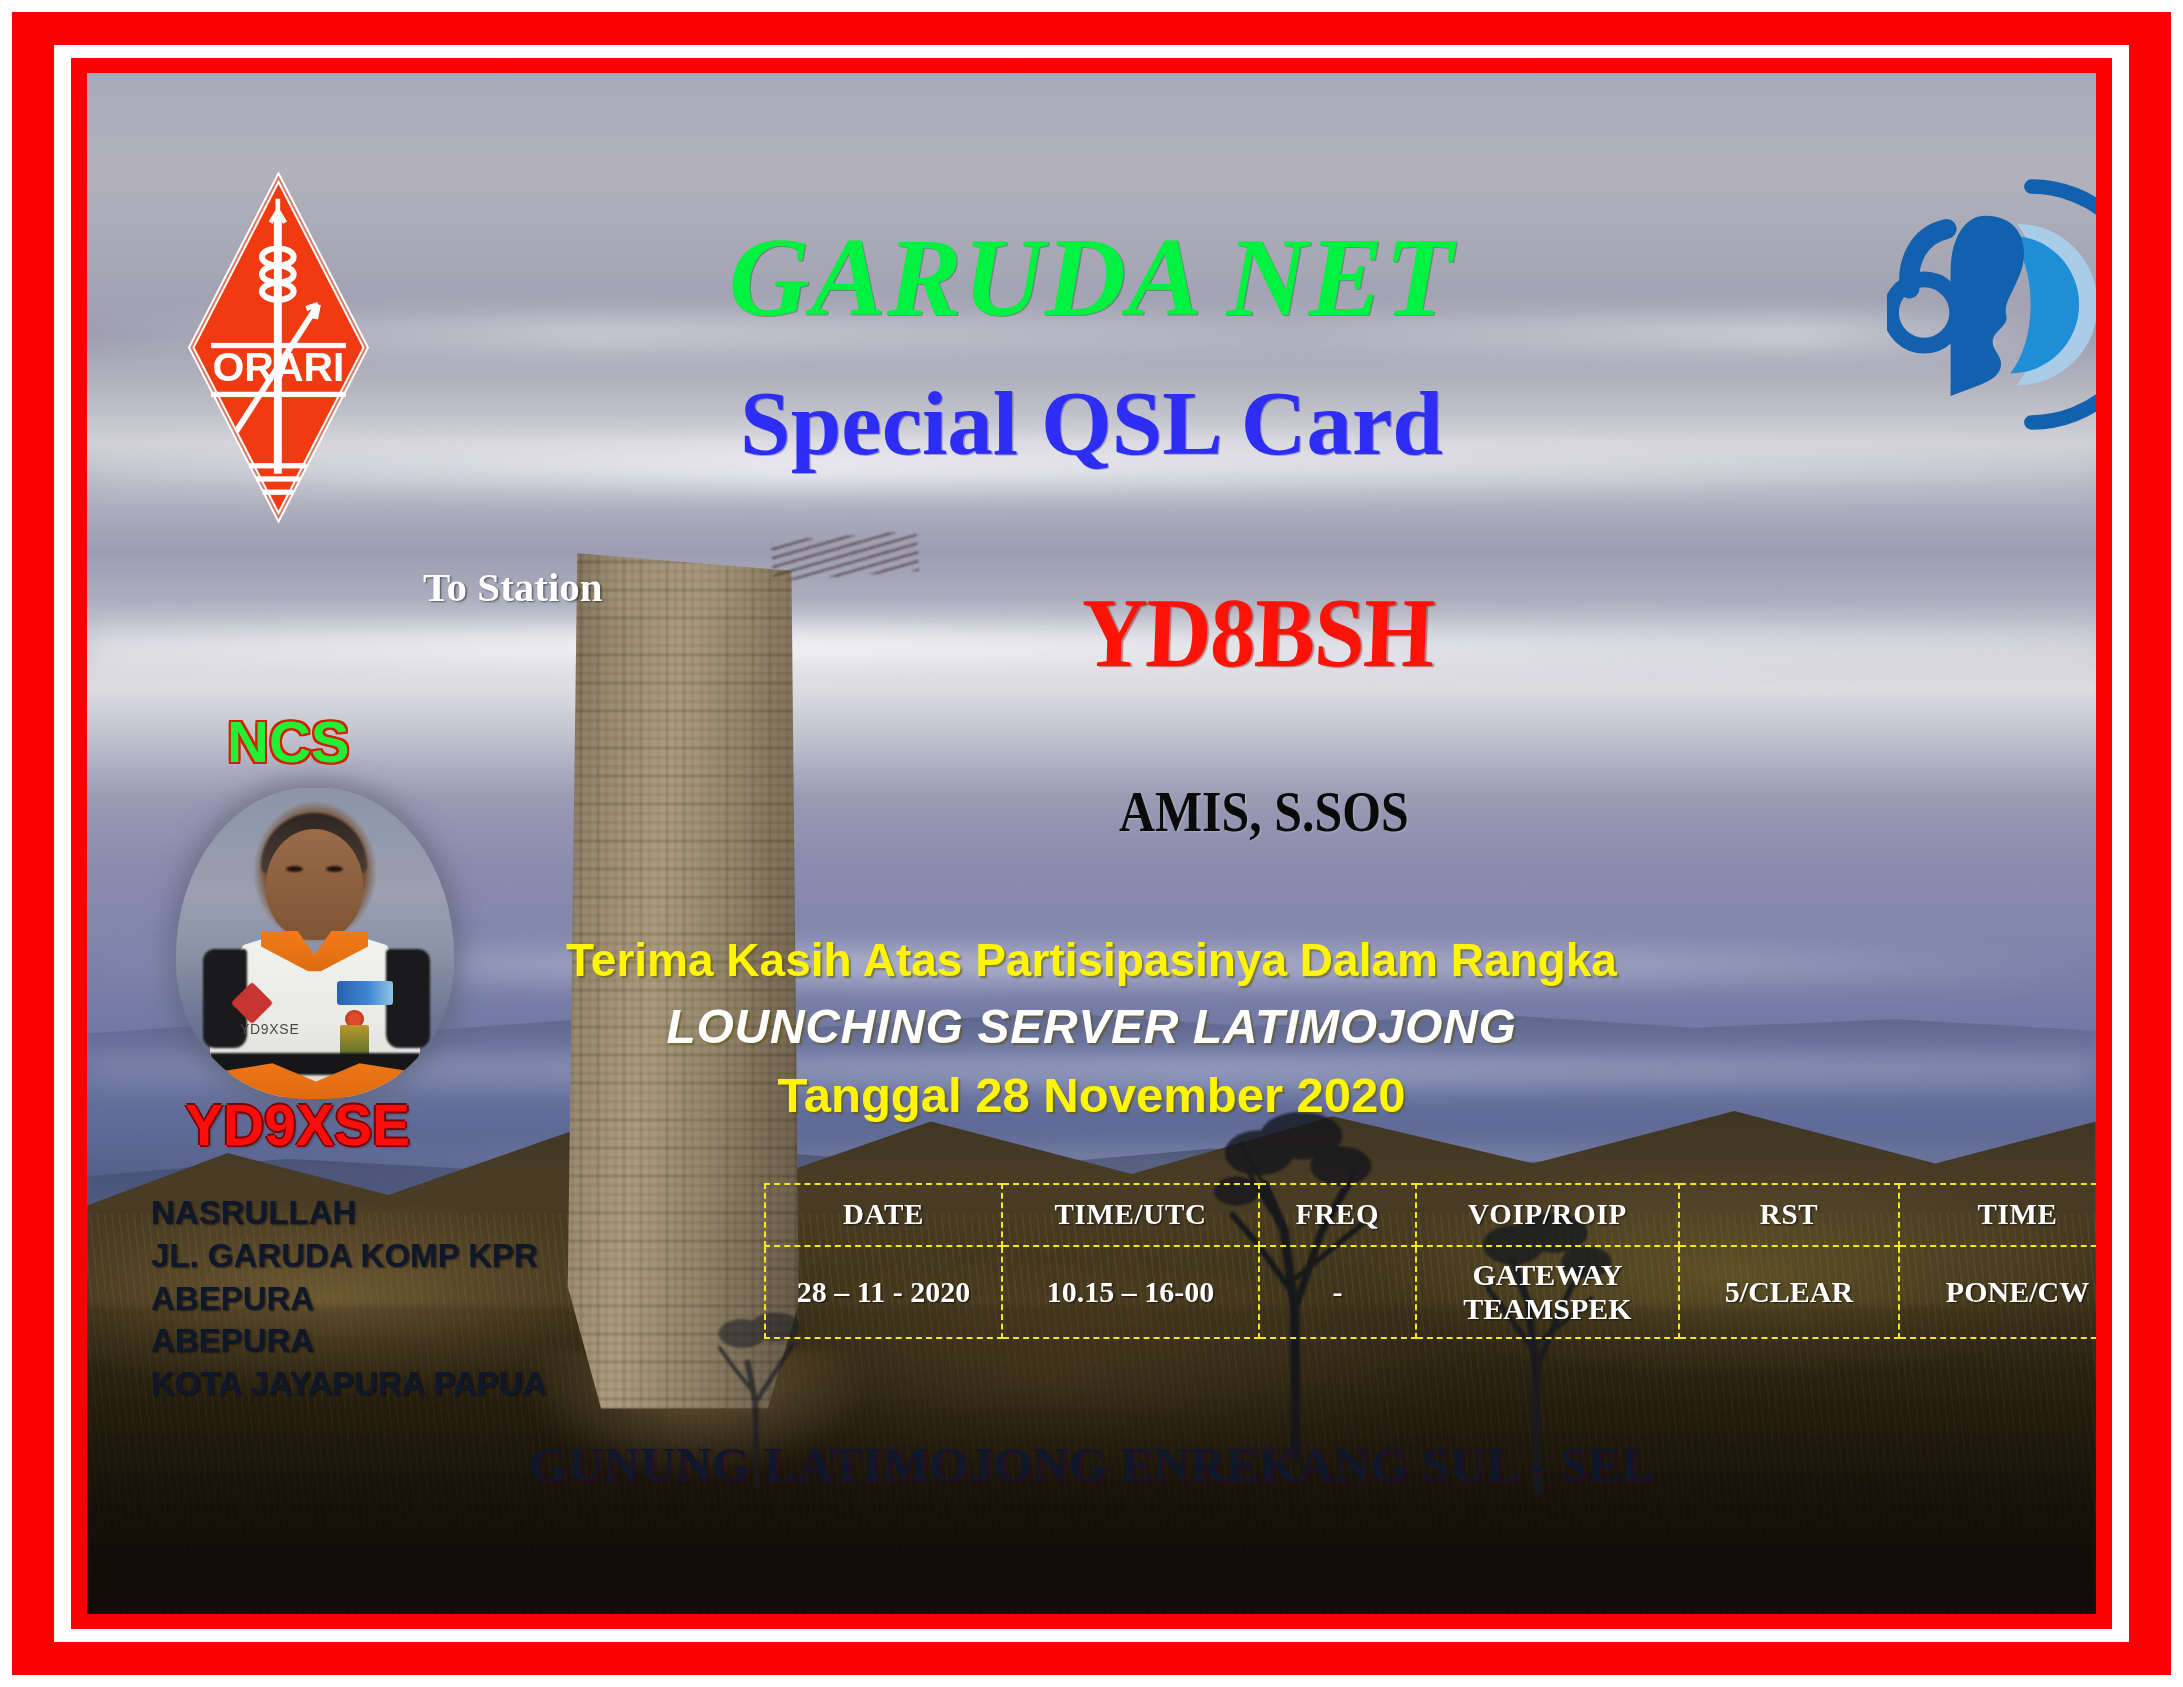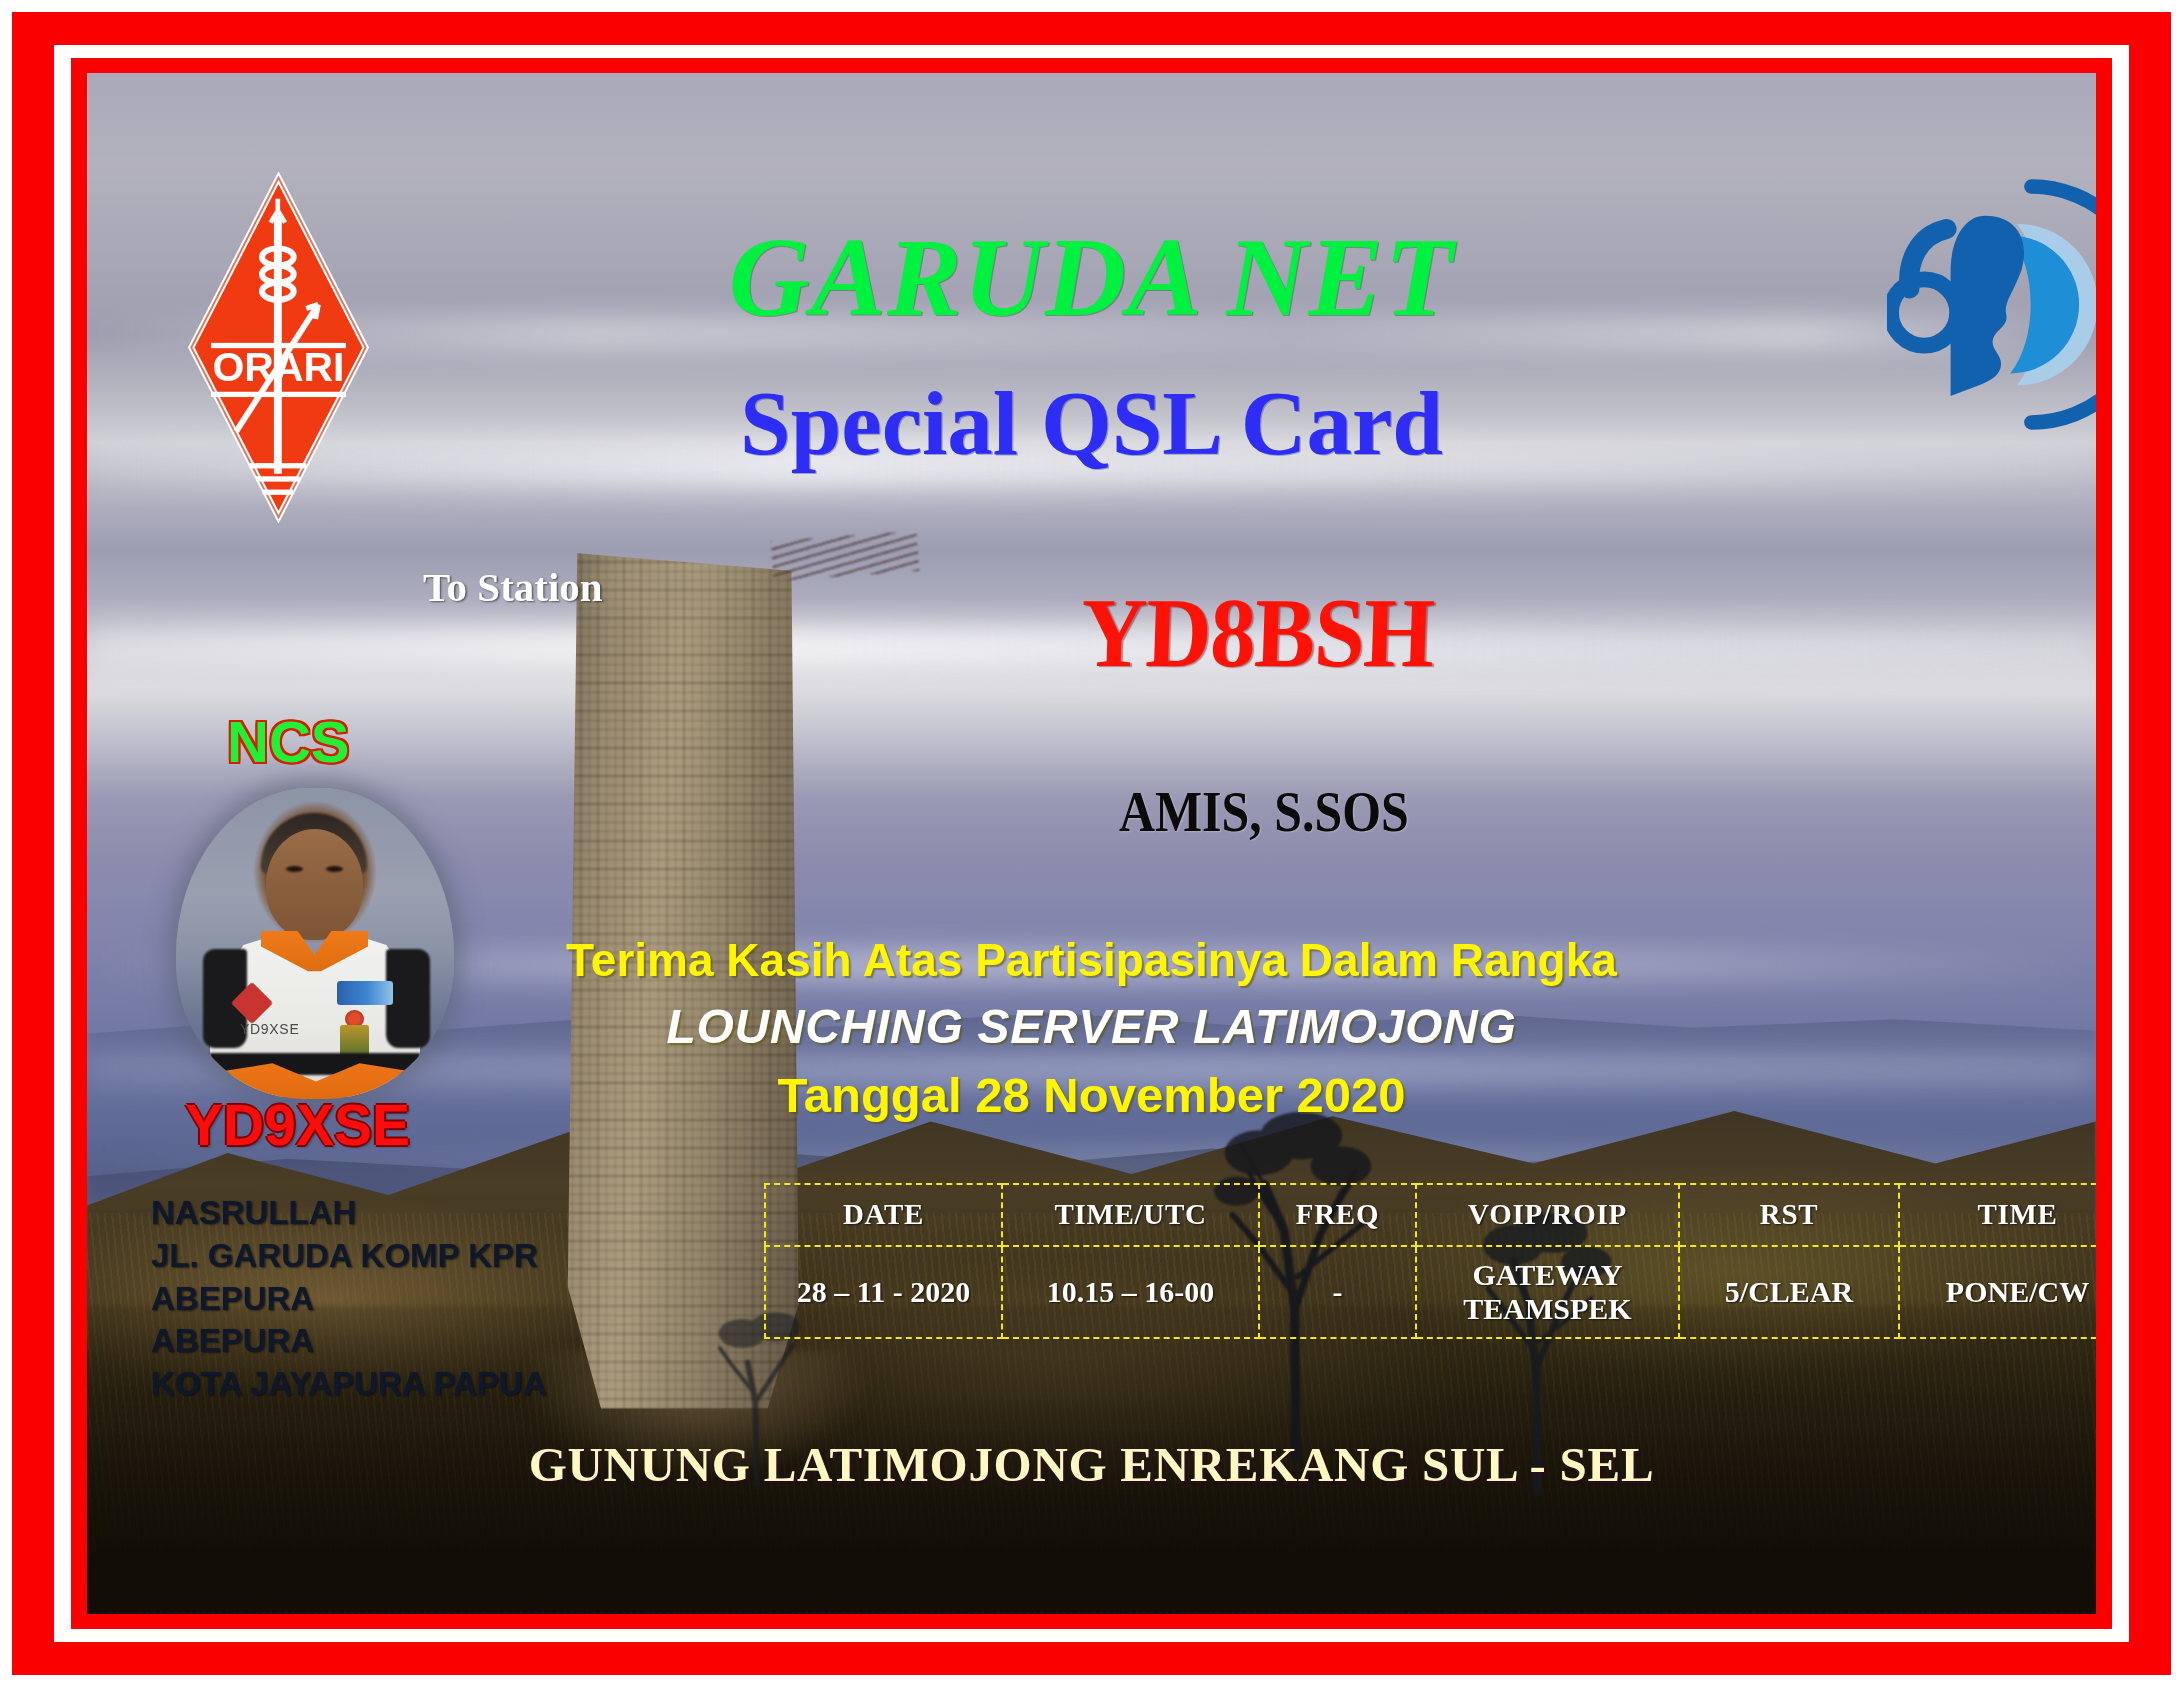--- a/index.html
+++ b/index.html
@@ -283,21 +283,21 @@
     text-shadow:1.3px 1.3px 2px rgba(0,0,0,.65);
     padding:0;
   }
   .logtable tr.hdr td{height:60px;font-size:29px;letter-spacing:0.7px;vertical-align:middle;}
   .logtable tr.row td{height:90px;font-size:30px;vertical-align:middle;line-height:1.12;}
 
   .gunung{
     left:50%;transform:translateX(-50%);
     top:1363px;
     font-family:"Liberation Serif",serif;font-weight:bold;
-    font-size:49px;letter-spacing:0.7px;color:#fef9c3;
+    font-size:49px;letter-spacing:0.7px;color:#0f172a;
     text-shadow:2px 2px 2px rgba(60,0,50,.5);
   }
 </style>
 </head>
 <body>
 
 <div class="card">
 
   <div class="frame-outer">
   <div class="frame-white">

